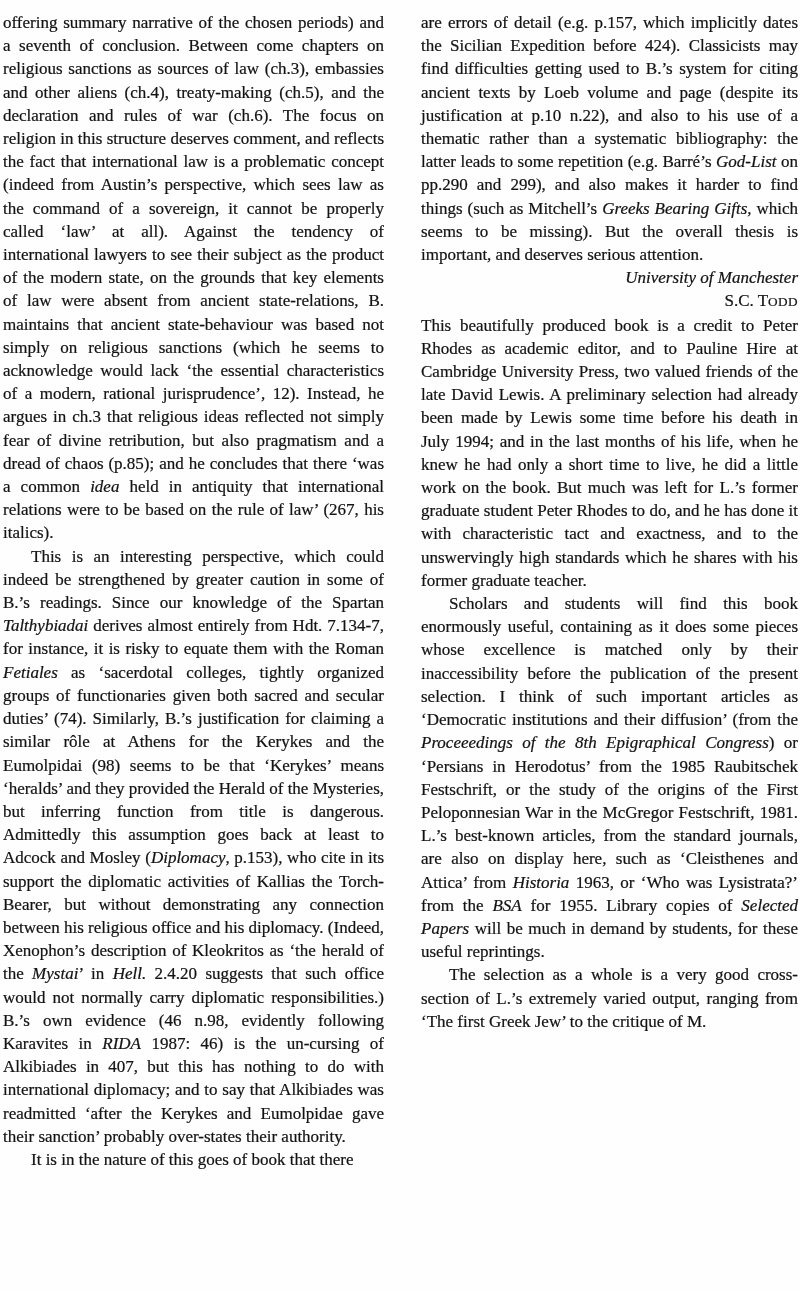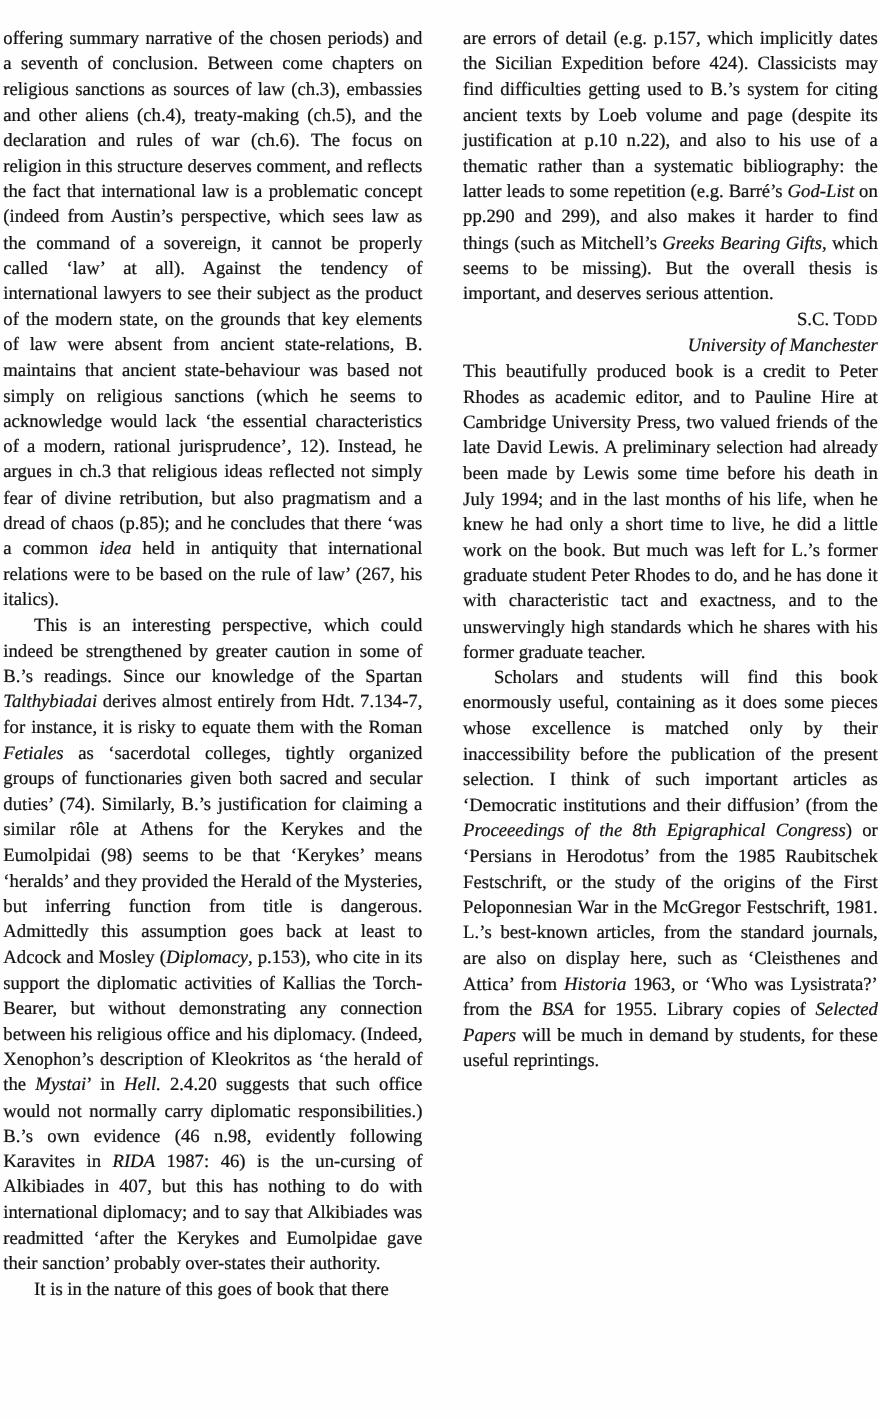--- a/index.html
+++ b/index.html
@@ -37,21 +37,21 @@
     right: 0;
     top: 2px;
     text-align: center;
     font-size: 20px;
     line-height: 1;
     letter-spacing: 0.5px;
   }
   .columns {
     display: flex;
     gap: 37px;
-    margin-top: 20px;
+    margin-top: 8px;
   }
   .col {
     font-size: 17px;
     line-height: 23.2px;
     text-align: justify;
   }
   .col-left  { width: 381px; }
   .col-right { width: 377px; }
 
   p.para { margin: 0; padding: 0; }
@@ -73,19 +73,20 @@
 
 <div class="page">
   <div class="columns">
     <div class="col col-left">
         <p class="para body-plain"><span>offering summary narrative of the chosen periods) and a seventh of conclusion. Between come chapters on religious sanctions as sources of law (ch.3), embassies and other aliens (ch.4), treaty-making (ch.5), and the declaration and rules of war (ch.6). The focus on religion in this structure deserves comment, and reflects the fact that international law is a problematic concept (indeed from Austin’s perspective, which sees law as the command of a sovereign, it cannot be properly called ‘law’ at all). Against the tendency of international lawyers to see their subject as the product of the modern state, on the grounds that key elements of law were absent from ancient state-relations, B. maintains that ancient state-behaviour was based not simply on religious sanctions (which he seems to acknowledge would lack ‘the essential characteristics of a modern, rational jurisprudence’, 12). Instead, he argues in ch.3 that religious ideas reflected not simply fear of divine retribution, but also pragmatism and a dread of chaos (p.85); and he concludes that there ‘was a common </span><span class="it">idea</span><span> held in antiquity that international relations were to be based on the rule of law’ (267, his italics).</span></p>
         <p class="para body-indent"><span>This is an interesting perspective, which could indeed be strengthened by greater caution in some of B.’s readings. Since our knowledge of the Spartan </span><span class="it">Talthybiadai</span><span> derives almost entirely from Hdt. 7.134-7, for instance, it is risky to equate them with the Roman </span><span class="it">Fetiales</span><span> as ‘sacerdotal colleges, tightly organized groups of functionaries given both sacred and secular duties’ (74). Similarly, B.’s justification for claiming a similar rôle at Athens for the Kerykes and the Eumolpidai (98) seems to be that ‘Kerykes’ means ‘heralds’ and they provided the Herald of the Mysteries, but inferring function from title is dangerous. Admittedly this assumption goes back at least to Adcock and Mosley (</span><span class="it">Diplomacy</span><span>, p.153), who cite in its support the diplomatic activities of Kallias the Torch-Bearer, but without demonstrating any connection between his religious office and his diplomacy. (Indeed, Xenophon’s description of Kleokritos as ‘the herald of the </span><span class="it">Mystai</span><span>’ in </span><span class="it">Hell.</span><span> 2.4.20 suggests that such office would not normally carry diplomatic responsibilities.) B.’s own evidence (46 n.98, evidently following Karavites in </span><span class="it">RIDA</span><span> 1987: 46) is the un-cursing of Alkibiades in 407, but this has nothing to do with international diplomacy; and to say that Alkibiades was readmitted ‘after the Kerykes and Eumolpidae gave their sanction’ probably over-states their authority.</span></p>
         <p class="para body-indent"><span>It is in the nature of this goes of book that there</span></p>
       </div>
     <div class="col col-right">
         <p class="para body-plain"><span>are errors of detail (e.g. p.157, which implicitly dates the Sicilian Expedition before 424). Classicists may find difficulties getting used to B.’s system for citing ancient texts by Loeb volume and page (despite its justification at p.10 n.22), and also to his use of a thematic rather than a systematic bibliography: the latter leads to some repetition (e.g. Barré’s </span><span class="it">God-List</span><span> on pp.290 and 299), and also makes it harder to find things (such as Mitchell’s </span><span class="it">Greeks Bearing Gifts</span><span>, which seems to be missing). But the overall thesis is important, and deserves serious attention.</span></p>
+        <p class="para affiliation"><span class="it">University of Manchester</span></p>
         <p class="para signature"><span>S.C. T</span><span class="sc">ODD</span></p>
-        <p class="para affiliation"><span class="it">University of Manchester</span></p>
         <p class="para body-plain"><span>This beautifully produced book is a credit to Peter Rhodes as academic editor, and to Pauline Hire at Cambridge University Press, two valued friends of the late David Lewis. A preliminary selection had already been made by Lewis some time before his death in July 1994; and in the last months of his life, when he knew he had only a short time to live, he did a little work on the book. But much was left for L.’s former graduate student Peter Rhodes to do, and he has done it with characteristic tact and exactness, and to the unswervingly high standards which he shares with his former graduate teacher.</span></p>
         <p class="para body-indent"><span>Scholars and students will find this book enormously useful, containing as it does some pieces whose excellence is matched only by their inaccessibility before the publication of the present selection. I think of such important articles as ‘Democratic institutions and their diffusion’ (from the </span><span class="it">Proceeedings of the 8th Epigraphical Congress</span><span>) or ‘Persians in Herodotus’ from the 1985 Raubitschek Festschrift, or the study of the origins of the First Peloponnesian War in the McGregor Festschrift, 1981. L.’s best-known articles, from the standard journals, are also on display here, such as ‘Cleisthenes and Attica’ from </span><span class="it">Historia</span><span> 1963, or ‘Who was Lysistrata?’ from the </span><span class="it">BSA</span><span> for 1955. Library copies of </span><span class="it">Selected Papers</span><span> will be much in demand by students, for these useful reprintings.</span></p>
+        <p class="para body-indent"><span>The selection as a whole is a very good cross-section of L.’s extremely varied output, ranging from ‘The first Greek Jew’ to the critique of M.</span></p>
       </div>
   </div>
 </div>
 
 </body></html>

